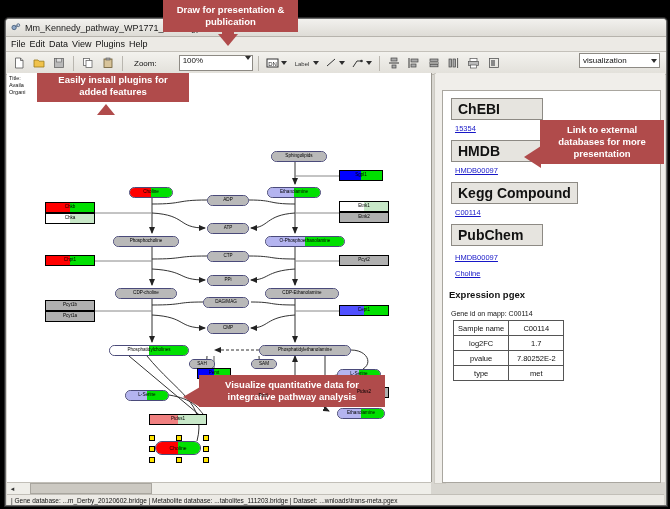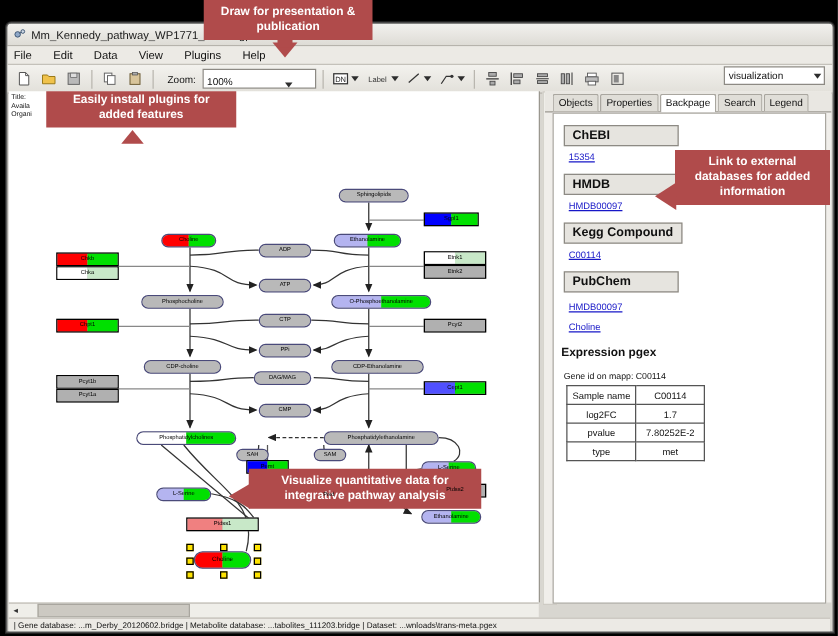--- a/index.html
+++ b/index.html
@@ -9,31 +9,31 @@
   
   .win{position:absolute;left:5px;top:18px;width:660px;height:486px;background:#d8d6d0;
        border:1px solid #6a6a6a;border-radius:4px 4px 0 0;box-shadow:0 0 0 1px #2b2b2b;}
   .titlebar{height:17px;background:linear-gradient(#f2f1ee,#dedcd6);
             border-bottom:1px solid #b6b3ac;border-radius:3px 3px 0 0;
             display:flex;align-items:center;padding:0 4px;}
   .titlebar .ticon{width:11px;height:11px;margin-right:4px;flex:0 0 auto;}
   .titlebar .ttext{font-size:9px;color:#1a1a1a;white-space:nowrap;overflow:hidden;}
 
   .menubar{height:14px;background:#eceae5;border-bottom:1px solid #c4c1ba;
-           display:flex;align-items:center;padding-left:5px;gap:17px;}
+           display:flex;align-items:center;padding-left:5px;gap:4px;}
   .menubar span{font-size:9px;color:#111;cursor:default;}
 
   .toolbar{height:22px;background:linear-gradient(#f3f2ee,#e2e0da);
            border-bottom:1px solid #b9b6af;display:flex;align-items:center;padding-left:4px;gap:2px;}
   .tbtn{width:16px;height:16px;display:flex;align-items:center;justify-content:center;
         border:1px solid transparent;border-radius:2px;}
   .tsep{width:1px;height:15px;background:#b9b6af;margin:0 3px;}
-  .zoomlbl{font-size:8px;color:#111;margin:0 3px 0 6px;}
+  .zoomlbl{font-size:8px;color:#111;margin:0 20px 0 6px;}
   .zoombox{width:68px;height:14px;background:#fff;border:1px solid #8d8a84;
-           display:flex;align-items:flex-end;justify-content:space-between;padding:0 18px 0 3px;}
+           display:flex;align-items:flex-start;justify-content:space-between;padding:0 1px 0 3px;}
   .zoombox .zv{font-size:8px;color:#111;}
   .caret{width:0;height:0;border-left:3px solid transparent;border-right:3px solid transparent;
          border-top:4px solid #2d2d2d;}
   .dd{display:flex;align-items:center;gap:2px;padding:0 2px;}
 
   
   .viz{position:absolute;right:6px;top:34px;width:74px;height:13px;background:#fff;
        border:1px solid #8d8a84;display:flex;align-items:center;justify-content:space-between;
        padding:0 2px 0 3px;font-size:8px;color:#111;}
 
@@ -55,21 +55,21 @@
   .side{position:absolute;left:430px;top:54px;width:229px;height:409px;background:#f0eeea;}
   .tabs{display:flex;align-items:flex-end;height:16px;padding-left:6px;gap:1px;
         border-bottom:1px solid #9d9a93;background:#e9e7e2;}
   .tab{font-size:8px;color:#111;padding:2px 4px 1px;background:#e0ded8;
        border:1px solid #a9a69f;border-bottom:none;border-radius:2px 2px 0 0;line-height:10px;}
   .tab.active{background:#fff;padding-bottom:2px;margin-bottom:-1px;font-weight:normal;}
   .sidebody{position:absolute;left:6px;top:17px;width:217px;height:391px;background:#fff;
             border:1px solid #a9a69f;overflow:hidden;}
   .dbblock{margin:7px 0 0 8px;}
   .dbhead{display:inline-block;min-width:78px;background:#e6e4df;border:1px solid #8d8a84;
-          font-size:10px;font-weight:bold;color:#111;padding:2px 6px;}
+          font-size:14px;font-weight:bold;color:#111;padding:2px 6px;}
   .dblink{font-size:7.5px;color:#1717c7;text-decoration:underline;margin:4px 0 0 4px;display:block;}
   .dbplain{font-size:7.5px;color:#111;margin:4px 0 0 4px;display:block;}
   .exptitle{font-size:9.5px;font-weight:bold;color:#111;margin:11px 0 0 6px;}
   .geneid{font-size:7px;color:#111;margin:10px 0 3px 8px;}
   .dtable{margin-left:10px;border-collapse:collapse;}
   .dtable td{border:1px solid #555;font-size:7.5px;color:#111;padding:2px 4px;text-align:center;
              min-width:46px;height:10px;}
 
   
   .status{position:absolute;left:1px;top:475px;width:657px;height:10px;background:#eceae5;
@@ -490,27 +490,20 @@
       </div>
     </div>
 
     <div class="hscroll">
       <div class="ar">◄</div>
       <div class="thumbh"></div>
     </div>
     <div class="vscroll"></div>
 
     <div class="side">
-      <div class="tabs">
-        <div class="tab">Objects</div>
-        <div class="tab">Properties</div>
-        <div class="tab active">Backpage</div>
-        <div class="tab">Search</div>
-        <div class="tab">Legend</div>
-      </div>
 
       <div class="sidebody">
         <div class="dbblock">
           <div class="dbhead">ChEBI</div>
           <a class="dblink" href="#">15354</a>
         </div>
         <div class="dbblock">
           <div class="dbhead">HMDB</div>
           <a class="dblink" href="#">HMDB00097</a>
         </div>
@@ -555,16 +548,16 @@
 
     <div class="status">
       <span>| Gene database: ...m_Derby_20120602.bridge | Metabolite database: ...tabolites_111203.bridge | Dataset: ...wnloads\trans-meta.pgex</span>
     </div>
   </div>
 
   <div class="callout" style="left:163px;top:0px;width:135px;">Draw for presentation &amp; publication</div>
   <div class="calloutArrow" style="left:218px;top:34px;border-left:10px solid transparent;border-right:10px solid transparent;border-top:12px solid #b04b4b;"></div>
   <div class="calloutArrow" style="left:222px;top:32px;width:12px;height:6px;background:#b04b4b;"></div>
 
-  <div class="callout" style="left:540px;top:120px;width:124px;">Link  to external databases  for added information</div>
+  <div class="callout" style="left:540px;top:120px;width:124px;">Link  to external databases  for more presentation</div>
   <div class="calloutArrow" style="left:524px;top:146px;border-top:11px solid transparent;border-bottom:11px solid transparent;border-right:17px solid #b04b4b;"></div>
 
 </div>
 
 </body></html>

